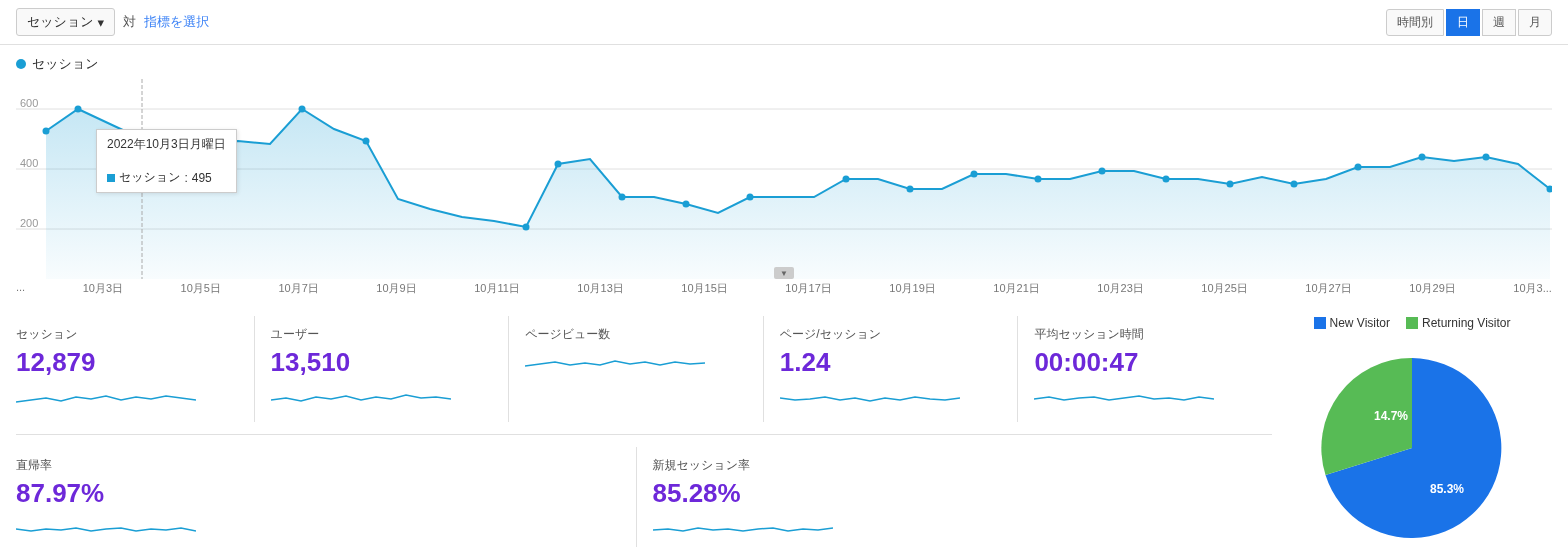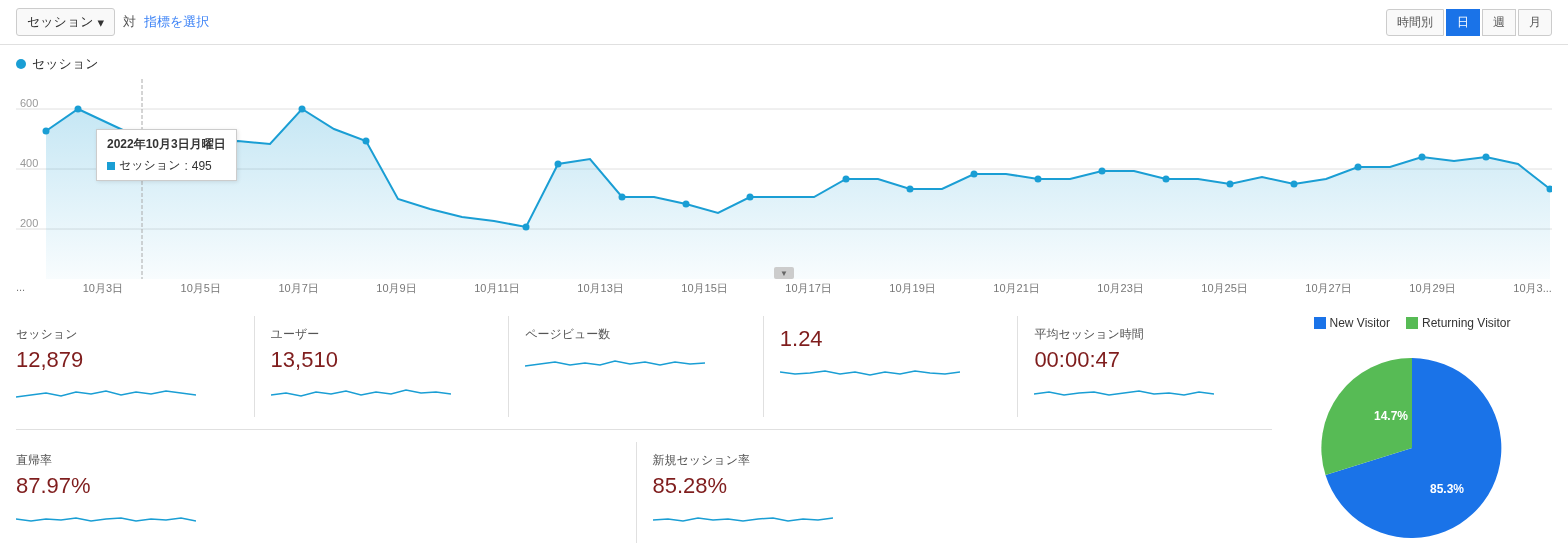--- a/index.html
+++ b/index.html
@@ -58,21 +58,21 @@
       position: absolute;
       left: 100px;
       top: 90px;
       background: #fff;
       border: 1px solid #ccc;
       padding: 6px 10px;
       font-size: 12px;
       box-shadow: 1px 1px 4px rgba(0,0,0,0.1);
       z-index: 10;
     }
-    .tooltip-box .tooltip-date { font-weight: bold; margin-bottom: 4px; }
+    .tooltip-box .tooltip-date { font-weight: normal; margin-bottom: 16px; }
     .tooltip-box .tooltip-val { display: flex; align-items: center; gap: 4px; }
     .tooltip-dot { width: 8px; height: 8px; background: #1a9ed4; display: inline-block; }
 
     .x-axis {
       display: flex;
       justify-content: space-between;
       padding: 2px 0 4px;
       font-size: 11px;
       color: #777;
     }
@@ -94,21 +94,21 @@
     }
     .stat-card {
       flex: 1;
       padding: 10px 16px 10px 0;
       border-right: 1px solid #e0e0e0;
       margin-right: 16px;
       min-width: 0;
     }
     .stat-card:last-child { border-right: none; }
     .stat-label { font-size: 12px; color: #555; margin-bottom: 4px; }
-    .stat-value { font-size: 22px; font-weight: 400; color: #7f1d1d; }
+    .stat-value { font-size: 26px; font-weight: 700; color: #6d28d9; }
     .stat-sparkline { margin-top: 6px; height: 28px; }
 
     .pie-section {
       width: 280px;
       display: flex;
       flex-direction: column;
       align-items: center;
       padding: 0 16px;
     }
     .pie-legend {
@@ -257,20 +257,21 @@
       </div>
       <div class="stat-card">
         <div class="stat-label">ページビュー数</div>
         <div class="stat-sparkline">
           <svg class="sparkline" viewBox="0 0 180 28">
             <polyline points="0,17 15,15 30,13 45,16 60,14 75,16 90,12 105,15 120,13 135,16 150,13 165,15 180,14" fill="none" stroke="#1a9ed4" stroke-width="1.5"></polyline>
           </svg>
         </div>
       </div>
       <div class="stat-card">
+        <div class="stat-label">ページ/セッション</div>
         <div class="stat-value">1.24</div>
         <div class="stat-sparkline">
           <svg class="sparkline" viewBox="0 0 180 28">
             <polyline points="0,14 15,16 30,15 45,13 60,16 75,14 90,17 105,14 120,16 135,13 150,15 165,16 180,14" fill="none" stroke="#1a9ed4" stroke-width="1.5"></polyline>
           </svg>
         </div>
       </div>
       <div class="stat-card" style="border-right:none;margin-right:0;">
         <div class="stat-label">平均セッション時間</div>
         <div class="stat-value">00:00:47</div>

